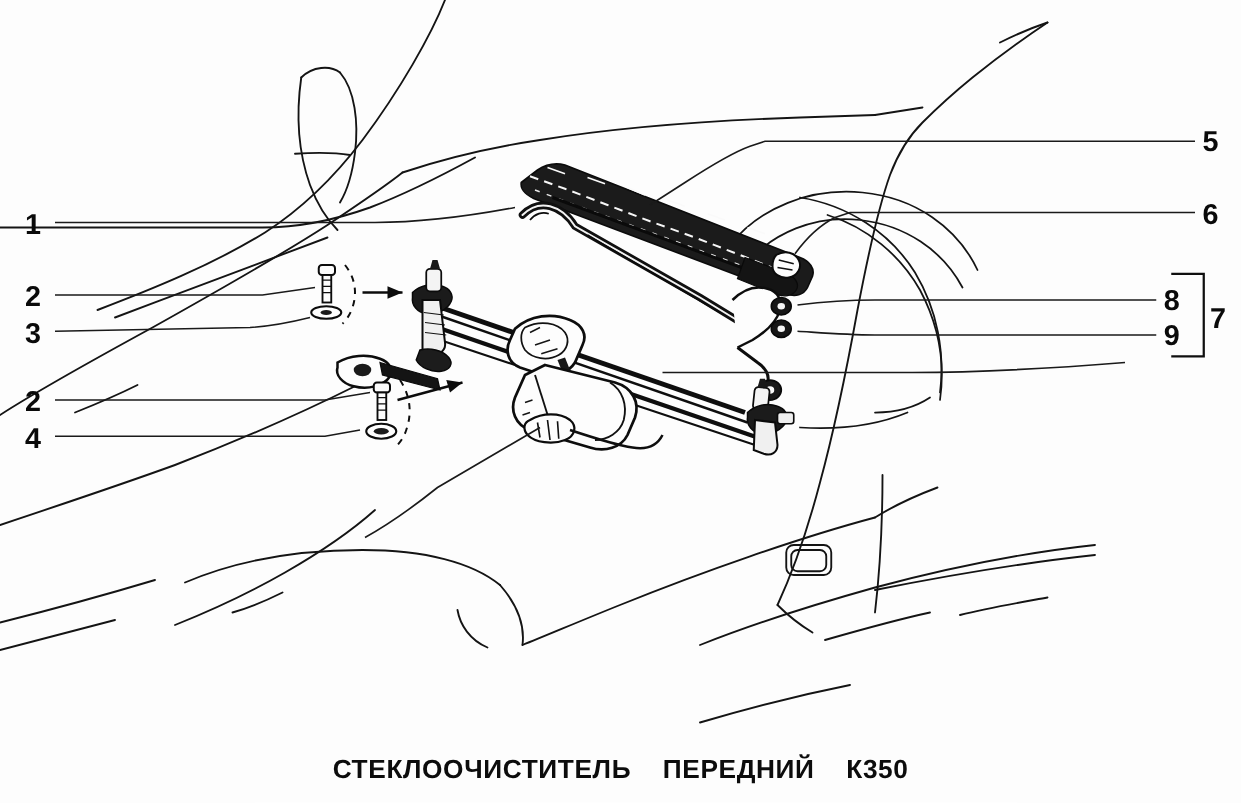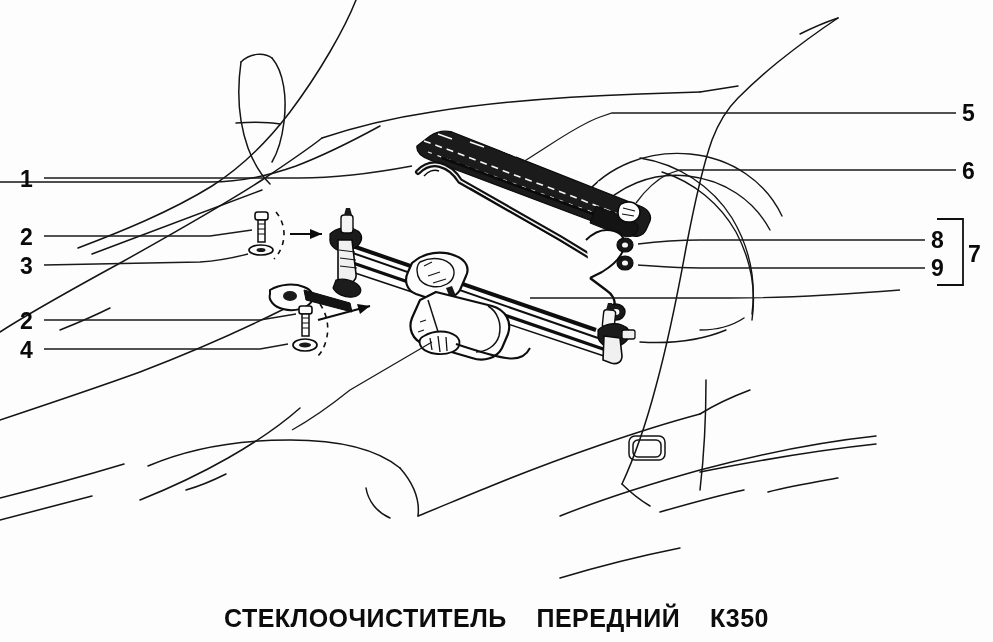--- a/index.html
+++ b/index.html
@@ -19,21 +19,21 @@
     color:#0a0a0a;
     line-height:1;
     letter-spacing:0px;
     user-select:none;
   }
   #caption{
     position:absolute;
     left:0;top:604px;width:993px;
     text-align:center;
     font-family:"Liberation Sans", sans-serif;
-    font-size:25px;
+    font-size:21px;
     font-weight:700;
     color:#0c0c0c;
     letter-spacing:0.5px;
     white-space:pre;
   }
 </style>
 </head>
 <body>
 
 <div id="page">

